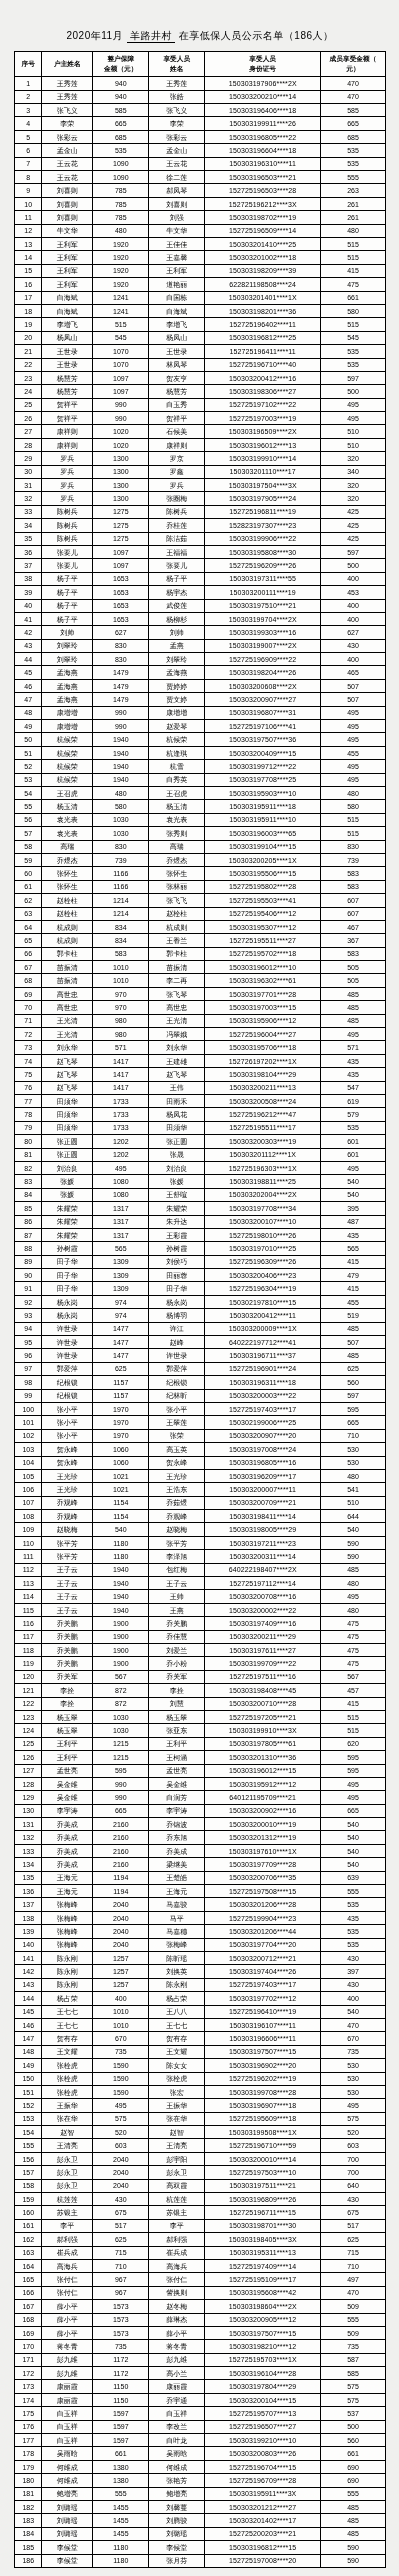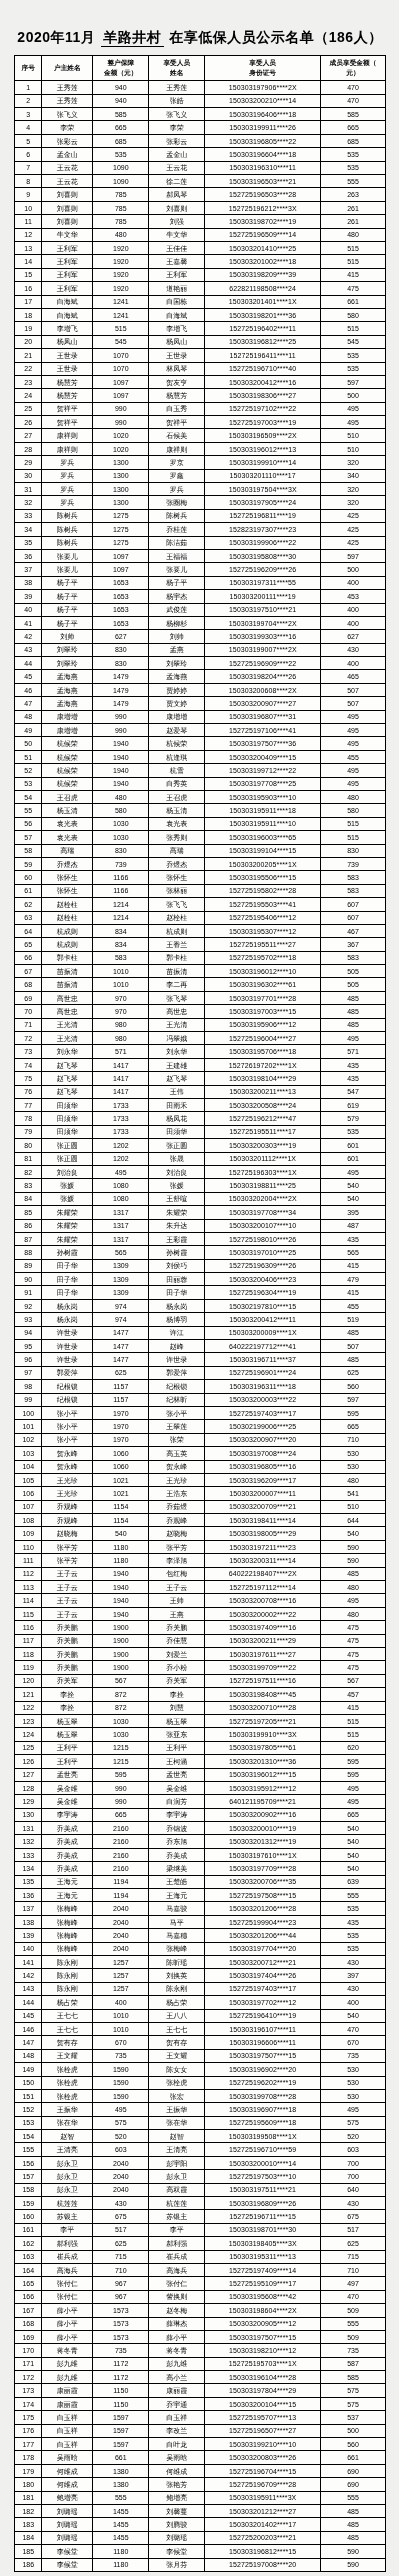--- a/index.html
+++ b/index.html
@@ -11,22 +11,22 @@
   }
   .page {
     width: 400px;
     min-height: 2576px;
     margin: 0;
     box-sizing: border-box;
     padding: 29px 14px 15.5px 14px;
   }
   .title {
     text-align: center;
-    font-size: 14px;
-    font-weight: bold;
+    font-size: 10px;
+    font-weight: normal;
     letter-spacing: 0.5px;
     margin: 0 0 8.3px 0;
     white-space: nowrap;
   }
   .title .village {
     border-bottom: 1px solid #000;
     padding: 0 2.6px 0.5px 2.6px;
     margin: 0 1px;
   }
   table.roster {

